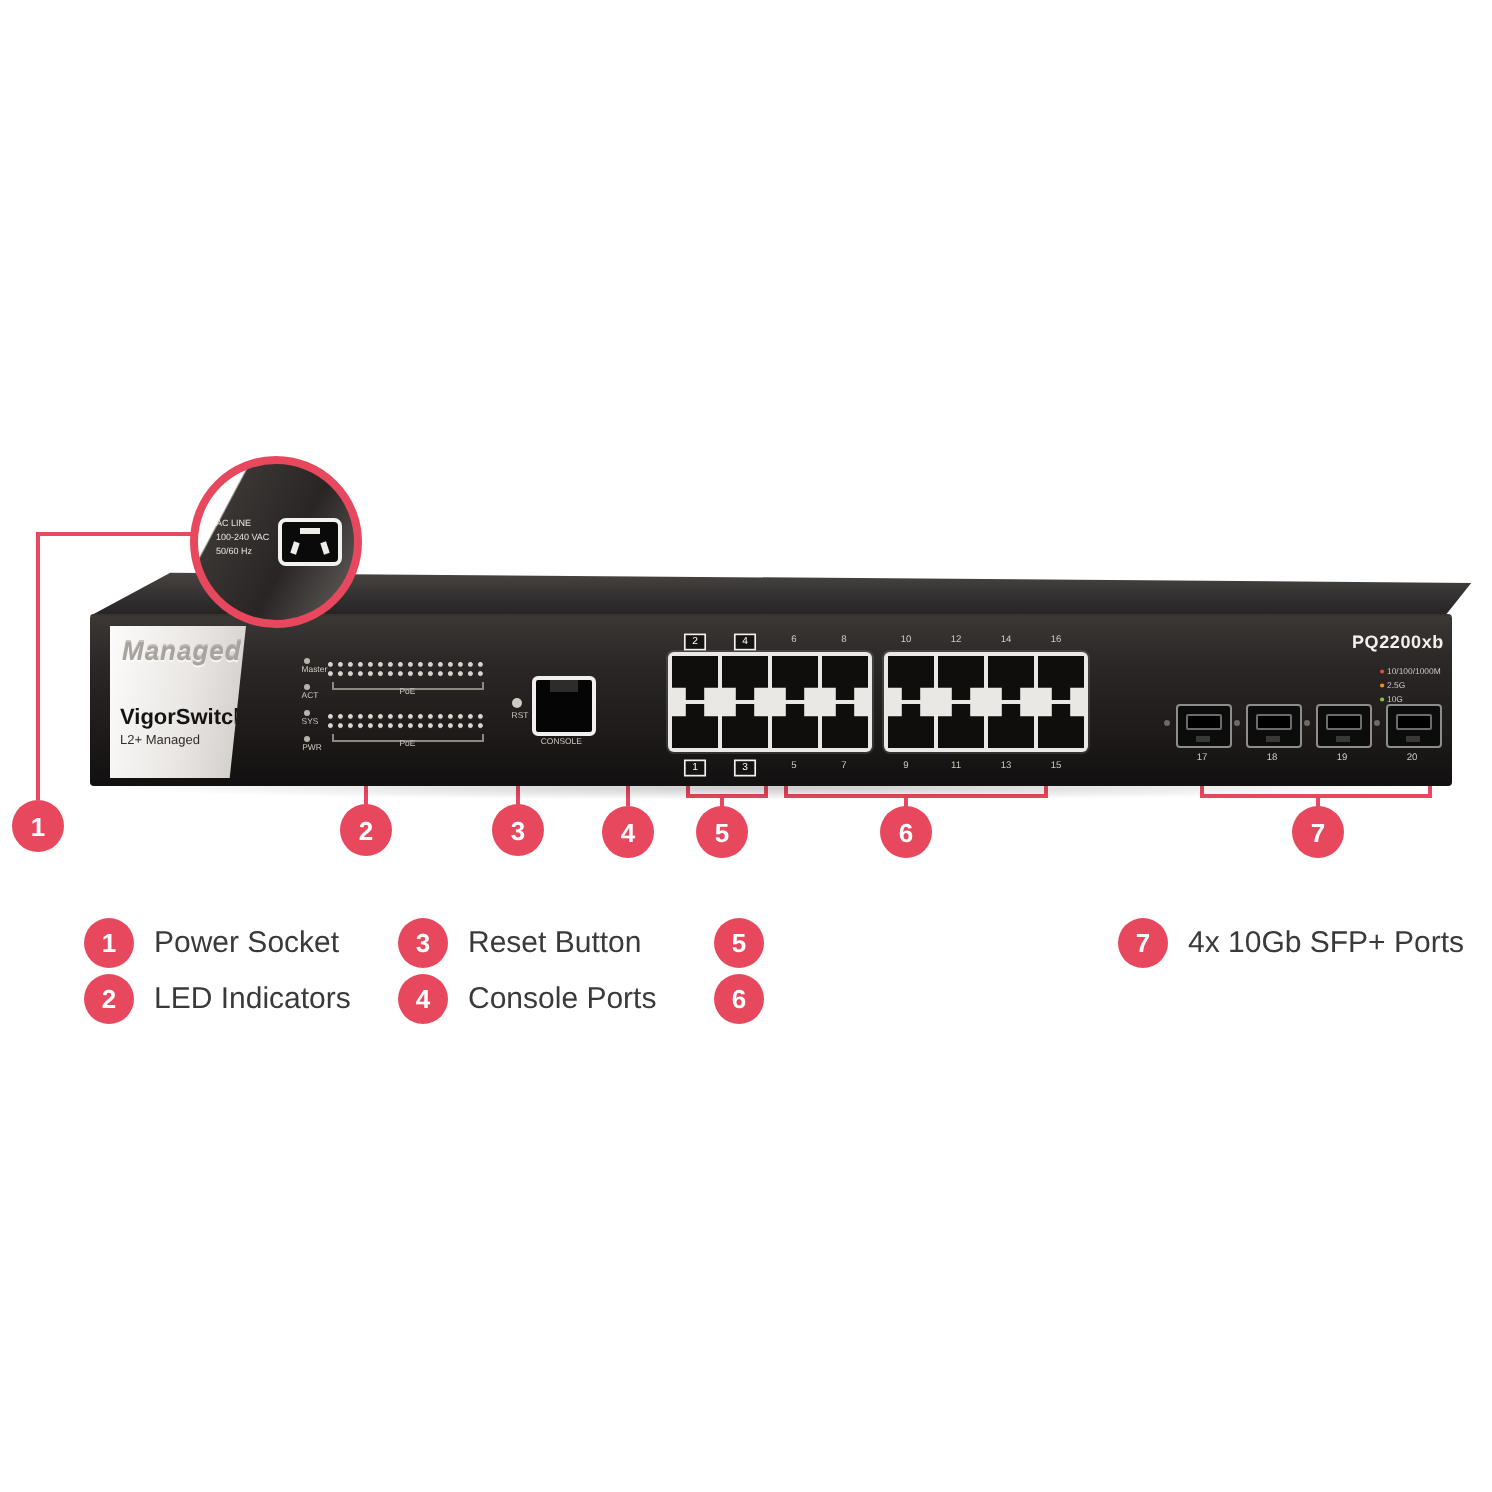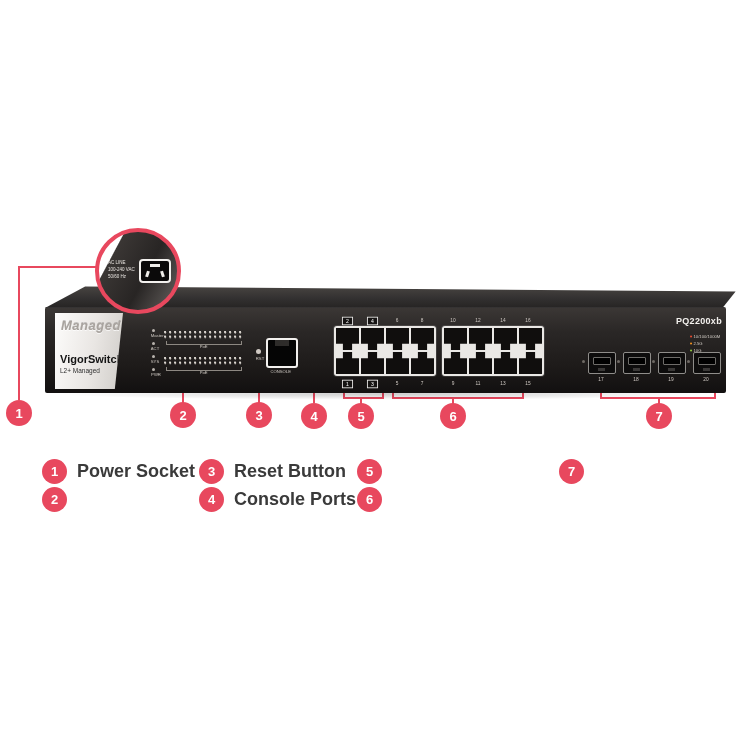--- a/index.html
+++ b/index.html
@@ -7,21 +7,21 @@
          font-family:"Liberation Sans", sans-serif;}
   .abs{position:absolute;}
   
   .red-line{background:#e8485e;}
   .co-circle{width:26px;height:26px;border-radius:50%;background:#e8485e;color:#fff;
              font-size:13px;font-weight:bold;display:flex;align-items:center;justify-content:center;}
   .bracket{border-left:2px solid #e8485e;border-right:2px solid #e8485e;border-bottom:2px solid #e8485e;}
   
   .leg-circle{width:25px;height:25px;border-radius:50%;background:#e8485e;color:#fff;
               font-size:13px;font-weight:bold;display:flex;align-items:center;justify-content:center;}
-  .leg-label{font-size:18px;color:#3a3a3a;white-space:nowrap;line-height:25px;font-weight:bold;}
+  .leg-label{font-size:15px;color:#3a3a3a;white-space:nowrap;line-height:25px;}
   
   .pwr-circle{width:78px;height:78px;border-radius:50%;border:4px solid #e8485e;overflow:hidden;
               background:linear-gradient(118deg,#ffffff 21%,#3a3634 22%,#282524 58%,#5a5654 92%,#8a8886 100%);}
   .pwr-text{color:#e8e4e0;font-size:6px;line-height:7px;transform:scale(.75);transform-origin:left top;white-space:nowrap;}
   .ac-inlet{width:28px;height:20px;border:2px solid #f3f1ee;border-radius:4px;background:#0b0a0a;}
   .prong{position:absolute;background:#efede9;}
   
   .top-face{background:linear-gradient(180deg,#4a4643 0%,#323030 60%,#262423 100%);
             clip-path:polygon(0% 100%,5.8% 6%,99.8% 28%,97.9% 100%);}
   .front-face{background:linear-gradient(180deg,#3b3735 0%,#2a2726 28%,#1d1a19 70%,#121010 100%);
@@ -200,32 +200,34 @@
   <div class="abs co-circle" style="left:348px;top:403px;">5</div>
   <div class="abs co-circle" style="left:440px;top:403px;">6</div>
   <div class="abs co-circle" style="left:646px;top:403px;">7</div>
 
   <div class="abs" style="left:42px;top:459px;display:flex;gap:10px;">
     <div class="leg-circle">1</div>
     <div class="leg-label">Power Socket</div>
   </div>
   <div class="abs" style="left:42px;top:487px;display:flex;gap:10px;">
     <div class="leg-circle">2</div>
+    <div class="leg-label">LED Indicators</div>
   </div>
   <div class="abs" style="left:199px;top:459px;display:flex;gap:10px;">
     <div class="leg-circle">3</div>
     <div class="leg-label">Reset Button</div>
   </div>
   <div class="abs" style="left:199px;top:487px;display:flex;gap:10px;">
     <div class="leg-circle">4</div>
     <div class="leg-label">Console Ports</div>
   </div>
   <div class="abs" style="left:357px;top:459px;display:flex;gap:10px;">
     <div class="leg-circle">5</div>
   </div>
   <div class="abs" style="left:357px;top:487px;display:flex;gap:10px;">
     <div class="leg-circle">6</div>
   </div>
   <div class="abs" style="left:559px;top:459px;display:flex;gap:10px;">
     <div class="leg-circle">7</div>
+    <div class="leg-label">4x 10Gb SFP+ Ports</div>
   </div>
 
 </div>
 
 </body></html>

